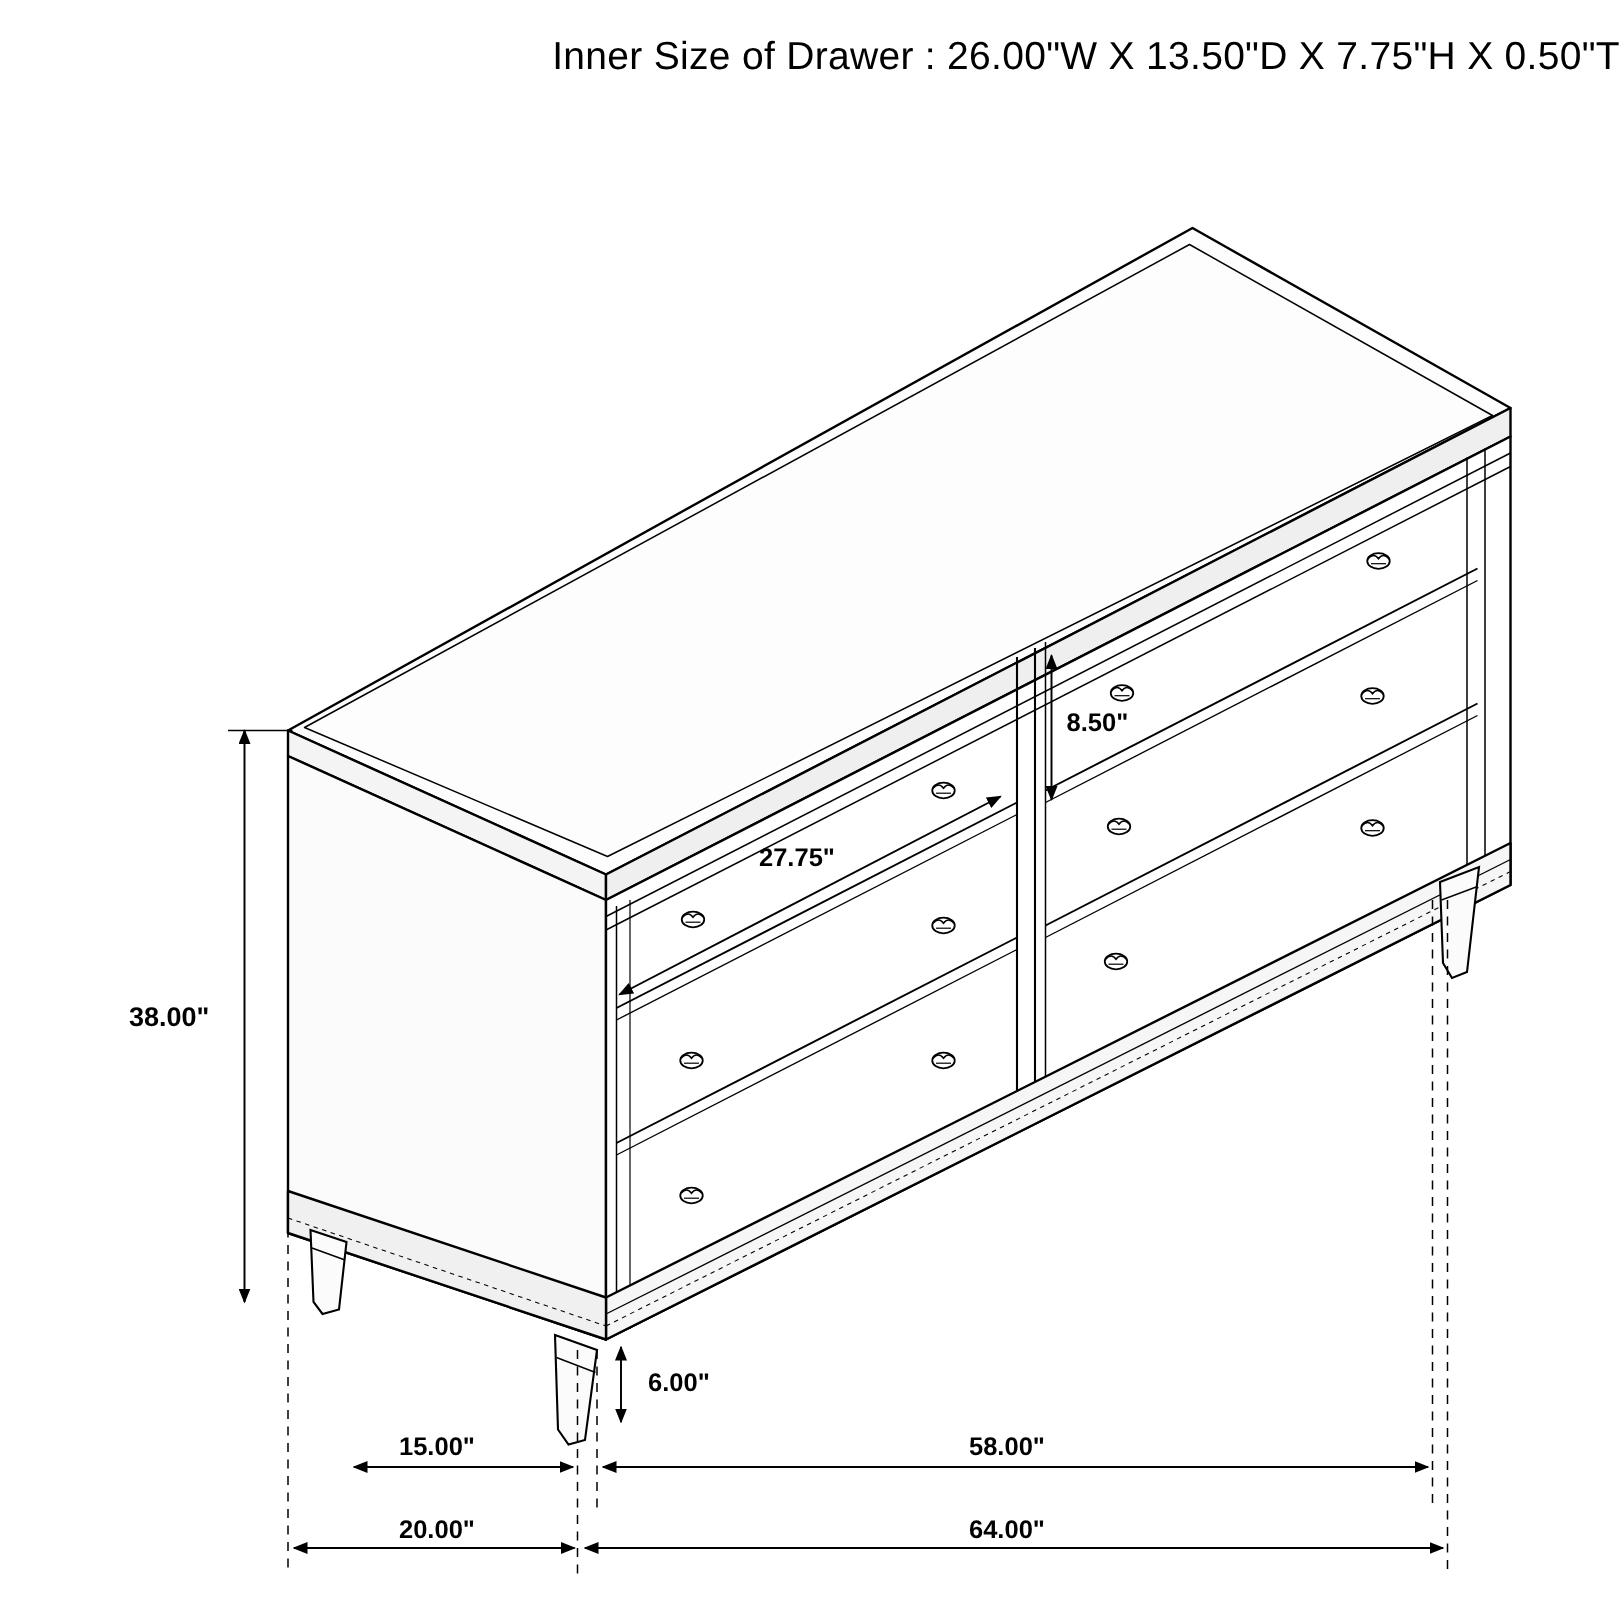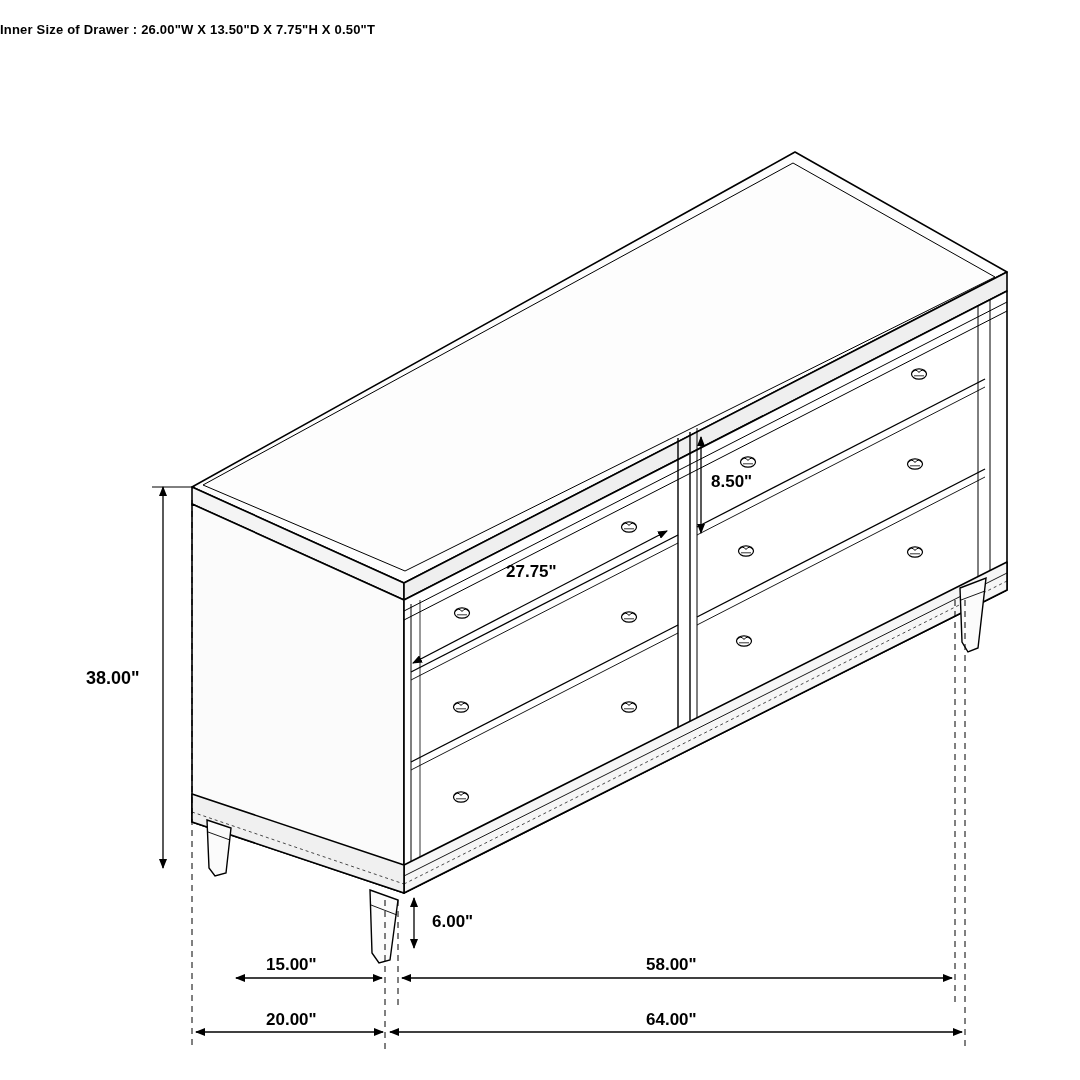--- a/index.html
+++ b/index.html
@@ -19,23 +19,23 @@
     position: absolute;
     left: 0; top: 0;
     width: 1080px;
     height: 1080px;
   }
   .title {
     position: absolute;
     left: 0;
     top: 22px;
     width: 1080px;
-    text-align: left;
-    font-size: 13px;
-    font-weight: bold;
+    text-align: right;
+    font-size: 26px;
+    font-weight: normal;
     letter-spacing: 0.2px;
   }
   svg#drawing {
     position: absolute;
     left: 0;
     top: 0;
     width: 1080px;
     height: 1080px;
   }
   .dim-label {

